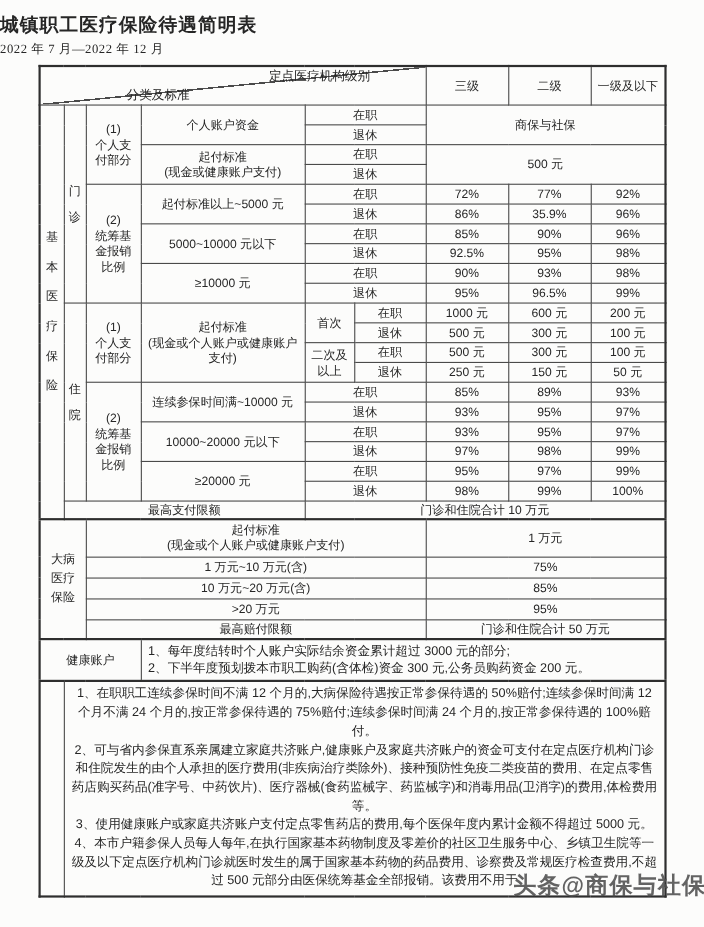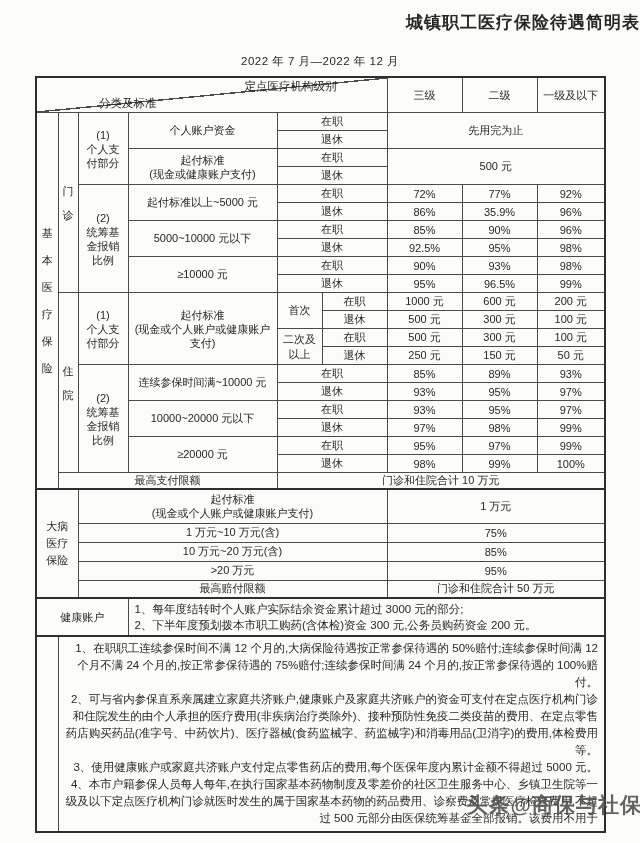--- a/index.html
+++ b/index.html
@@ -1,22 +1,22 @@
 <!DOCTYPE html>
 <html><head>
 <meta charset="utf-8">
 <style>
   html,body{margin:0;padding:0;}
   body{
     width:640px;height:843px;position:relative;overflow:hidden;
     background:#fcfcfb;color:#262626;
     font-family:"Liberation Sans","DejaVu Sans",sans-serif;
   }
-  .title{text-align:right;font-weight:bold;font-size:17px;letter-spacing:1px;padding-top:11px;}
-  .period{text-align:center;font-size:11.5px;margin-top:20px;letter-spacing:0.5px;}
+  .title{text-align:left;font-weight:bold;font-size:17px;letter-spacing:1px;padding-top:11px;}
+  .period{font-size:11.5px;margin-top:3px;letter-spacing:0.5px;font-family:Liberation Serif, serif;}
   table{
     border-collapse:collapse;table-layout:fixed;
     width:569px;margin:7px 0 16px 35px;
     border:2px solid #2e2e2e;
   }
   td{
     border:1px solid #4a4a4a;
     text-align:center;vertical-align:middle;
     font-size:11px;padding:0 1px;overflow:hidden;
   }
@@ -30,22 +30,22 @@
   .diag-cell{padding:0;position:relative;}
   .diag{
     position:relative;width:100%;height:34px;
     background:linear-gradient(to bottom right,
       transparent calc(50% - 0.7px),
       #4a4a4a calc(50% - 0.7px),
       #4a4a4a calc(50% + 0.7px),
       transparent calc(50% + 0.7px));
   }
   .diag-top{position:absolute;top:1px;right:50px;font-size:11.5px;}
-  .diag-bottom{position:absolute;bottom:1px;left:62px;font-size:11.5px;}
-  .note-text{text-align:right;font-size:11.5px;line-height:17px;padding:3px 6px 4px 6px;vertical-align:top;}
+  .diag-bottom{position:absolute;bottom:1px;left:78px;font-size:11.5px;}
+  .note-text{text-align:center;font-size:11.5px;line-height:17px;padding:3px 6px 4px 6px;vertical-align:top;}
   .ha-text{text-align:left;font-size:11.5px;line-height:16px;padding:2px 6px;}
   .note-text div{margin:0;}
   .watermark{
     position:absolute;top:791px;right:-2px;
     font-size:21px;font-weight:bold;color:#4f4f4f;opacity:0.88;
     letter-spacing:1px;white-space:nowrap;
   }
 </style>
 </head>
 <body>
@@ -79,21 +79,21 @@
     <td>一级及以下</td>
   </tr>
 
   <tr class="rh18">
     <td rowspan="21" class="ba lh27">基本医疗保险</td>
     <td rowspan="10" class="ba lh24">门诊</td>
     <td rowspan="4" class="pre ba pad7">(1)
 个人支付部分</td>
     <td rowspan="2">个人账户资金</td>
     <td colspan="2">在职</td>
-    <td colspan="3" rowspan="2">先用完为止</td>
+    <td colspan="3" rowspan="2">商保与社保</td>
   </tr>
   <tr class="rh18">
     <td colspan="2">退休</td>
   </tr>
   <tr class="rh18">
     <td rowspan="2" class="pre">起付标准
 (现金或健康账户支付)</td>
     <td colspan="2">在职</td>
     <td colspan="3" rowspan="2">500 元</td>
   </tr>

